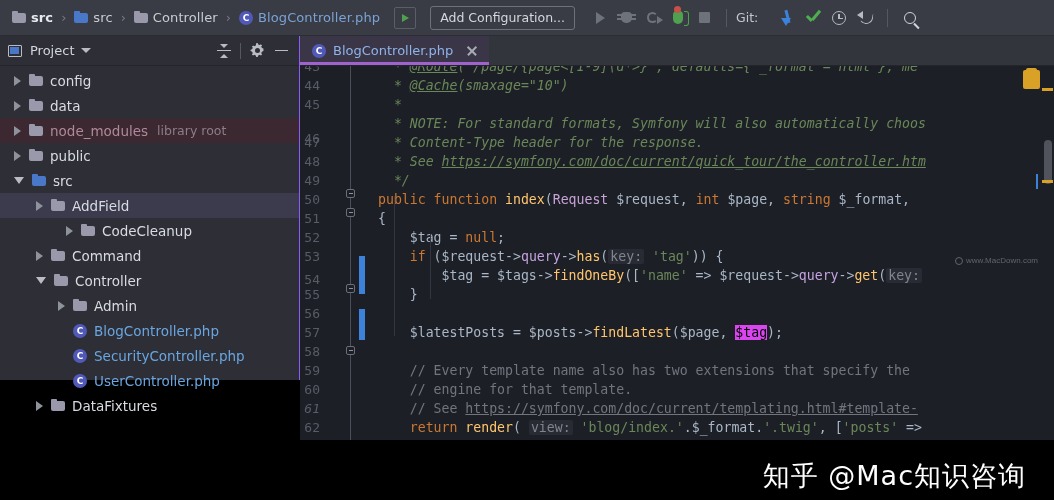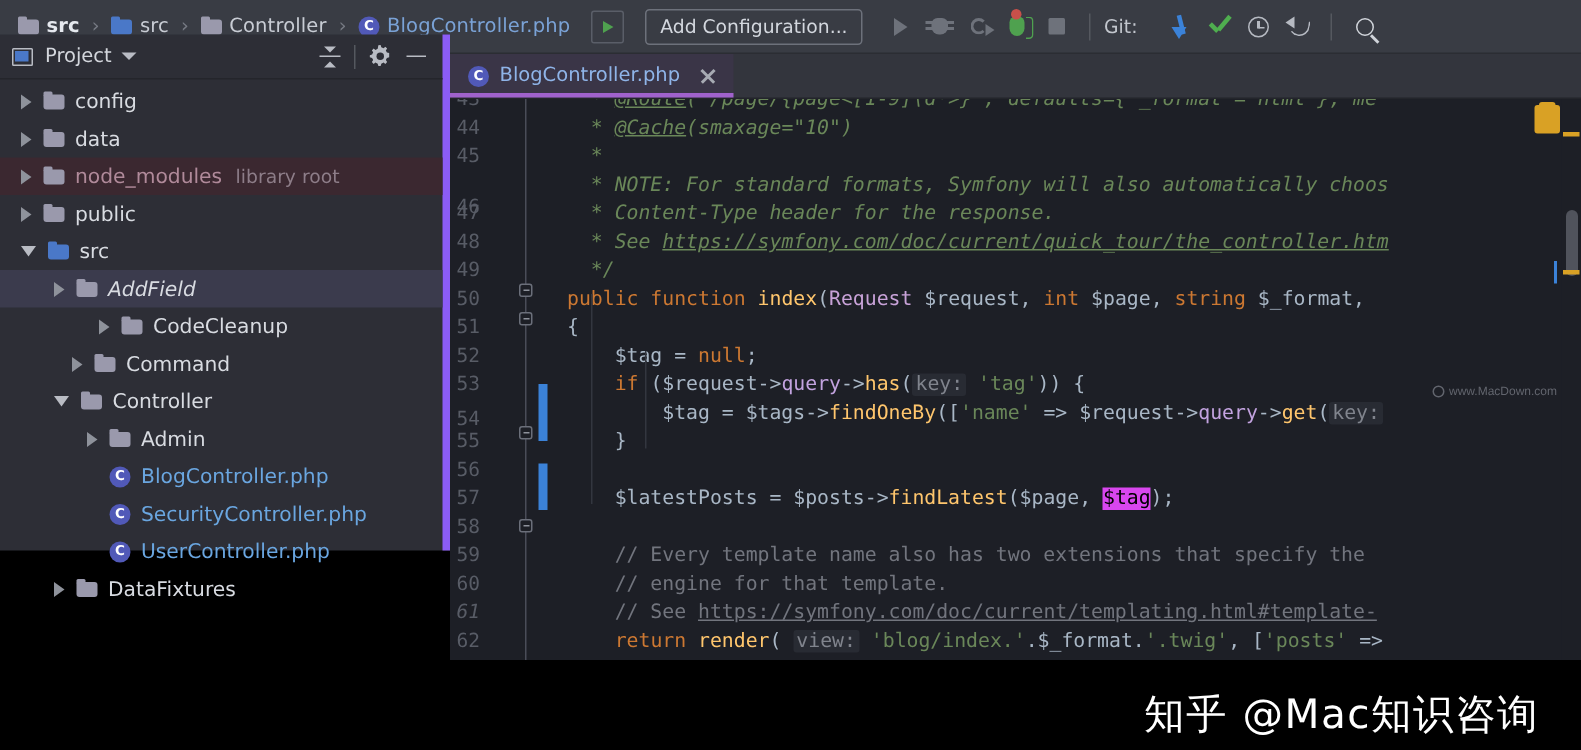--- a/index.html
+++ b/index.html
@@ -120,25 +120,25 @@
   .g-clock::before{content:"";position:absolute;left:5px;top:2.5px;width:1.6px;height:5px;background:#b6bac2;}
   .g-clock::after{content:"";position:absolute;left:5.5px;top:6px;width:4px;height:1.6px;background:#b6bac2;}
   .g-undo { position:relative;width:16px;height:14px; }
   .g-undo::before{content:"";position:absolute;left:2px;top:2px;width:12px;height:9px;border:1.9px solid #b6bac2;border-top-color:transparent;border-left-color:transparent;border-radius:0 0 8px 8px;transform:rotate(8deg);}
   .g-undo::after{content:"";position:absolute;left:0px;top:0px;width:0;height:0;border-top:4px solid transparent;border-bottom:4px solid transparent;border-right:6px solid #b6bac2;}
   .g-search { width:12px;height:12px;border:1.9px solid #d0d4da;border-radius:50%;position:relative; }
   .g-search::after{content:"";position:absolute;right:-5px;bottom:-4px;width:7px;height:1.9px;background:#d0d4da;transform:rotate(45deg);}
 
   
   .project-panel {
-    position: absolute; left: 0; top: 23px;
+    position: absolute; left: 0; top: 36px;
     width: 300px; height: 344px;
     background: #2b2b33;
     background: #2d2e36;
-    border-right: 5px solid #8b5cf6;
+    border-right: 1px solid #8b5cf6;
   }
   .pp-header {
     height: 30px; display: flex; align-items: center;
     padding: 0 6px 0 8px;
     border-bottom: 1px solid #24252b;
   }
   .pp-title-icon {
     width: 14px; height: 12px; border: 1.6px solid #b9bcc4;
     border-radius: 1px; position: relative; flex: 0 0 auto;
     background: #2d2e36;
@@ -441,31 +441,31 @@
         <div class="tree-row" style="padding-left: 14px;">
           <span class="arrow"></span>
           <span class="ic-folder" style="margin-left: 8px;"></span>
           <span class="tree-label">public</span>
         </div>
         <div class="tree-row" style="padding-left: 14px;">
           <span class="arrow open"></span>
           <span class="ic-folder blue" style="margin-left: 8px;"></span>
           <span class="tree-label">src</span>
         </div>
-        <div class="tree-row selected" style="padding-left: 36px; font-style: italic;">
+        <div class="tree-row selected" style="padding-left: 36px;">
           <span class="arrow"></span>
           <span class="ic-folder" style="margin-left: 8px;"></span>
           <span class="tree-label">AddField</span>
         </div>
         <div class="tree-row" style="padding-left: 36px; margin-left: 30px;">
           <span class="arrow"></span>
           <span class="ic-folder" style="margin-left: 8px;"></span>
           <span class="tree-label">CodeCleanup</span>
         </div>
-        <div class="tree-row" style="padding-left: 36px; margin-left: 12px;">
+        <div class="tree-row" style="padding-left: 36px;">
           <span class="arrow"></span>
           <span class="ic-folder" style="margin-left: 8px;"></span>
           <span class="tree-label">Command</span>
         </div>
         <div class="tree-row" style="padding-left: 36px;">
           <span class="arrow open"></span>
           <span class="ic-folder" style="margin-left: 8px;"></span>
           <span class="tree-label">Controller</span>
         </div>
         <div class="tree-row" style="padding-left: 58px;">

